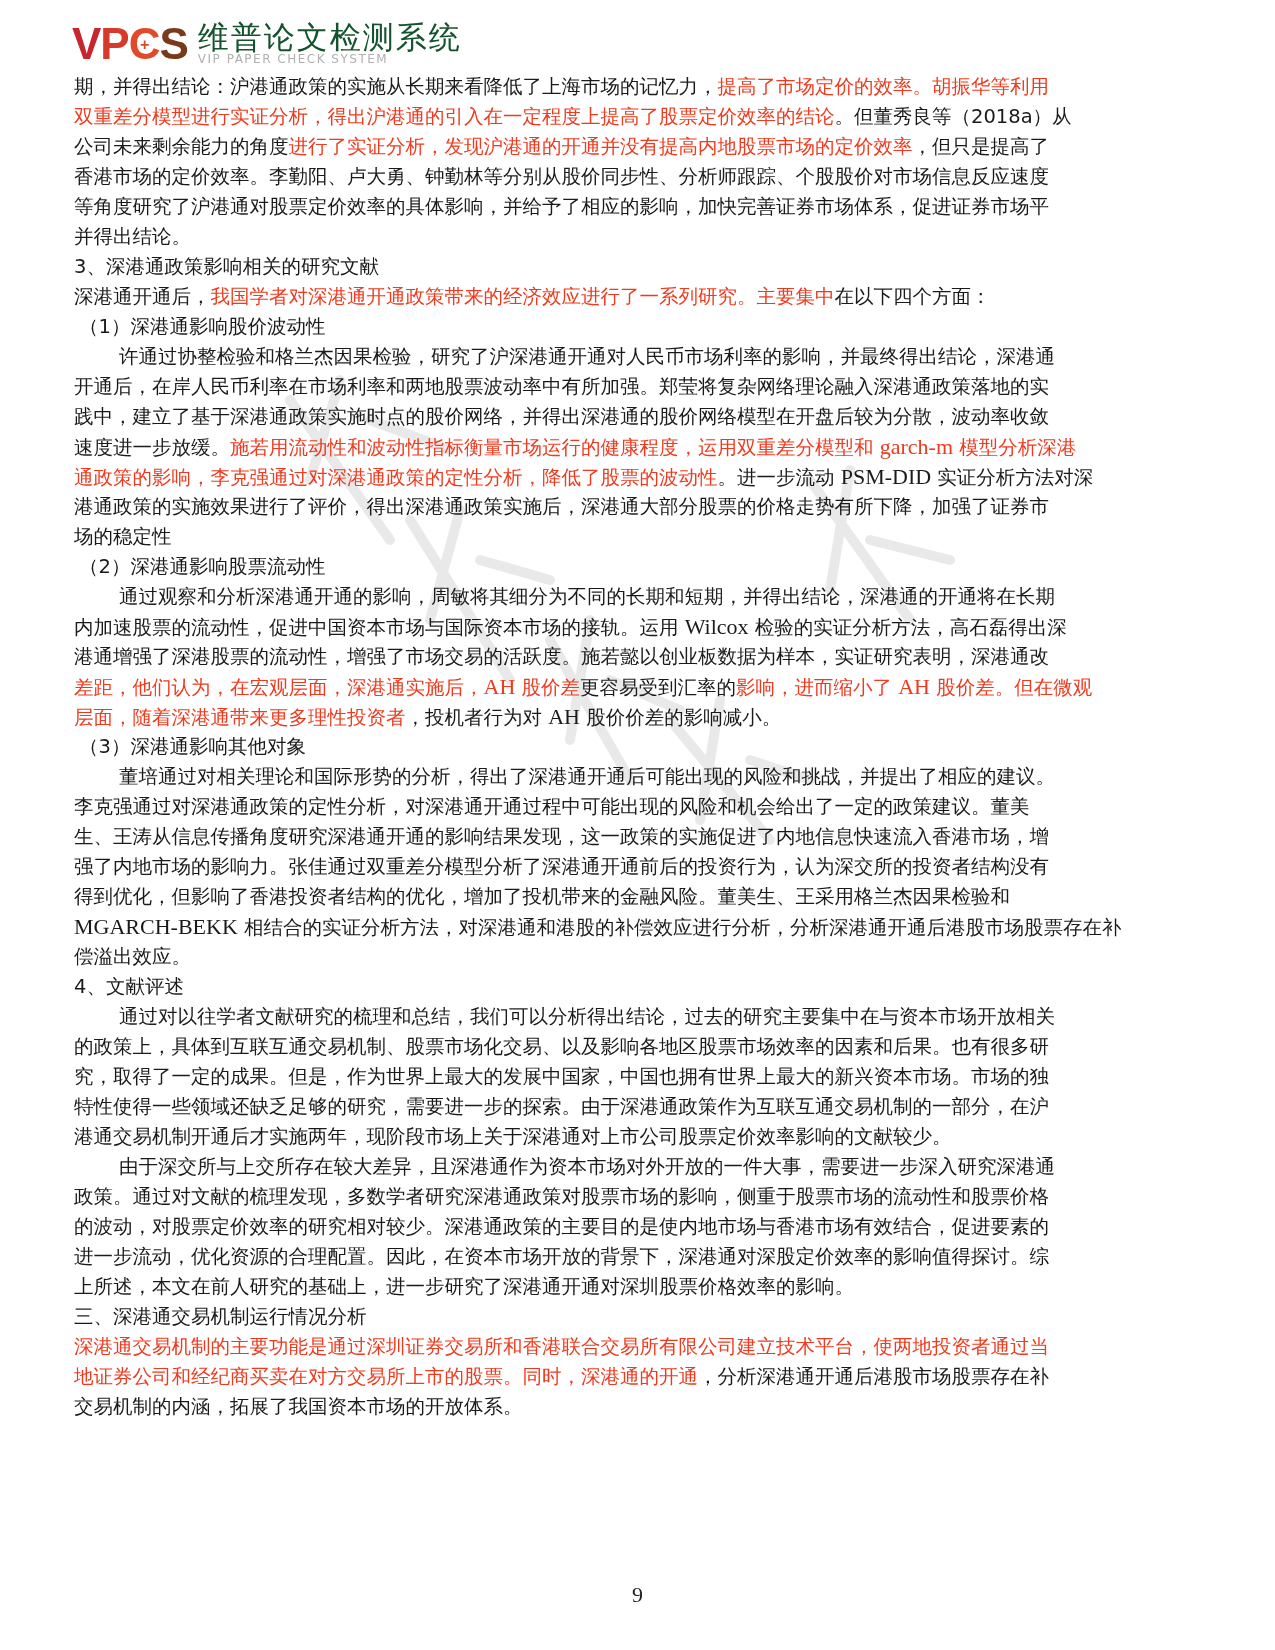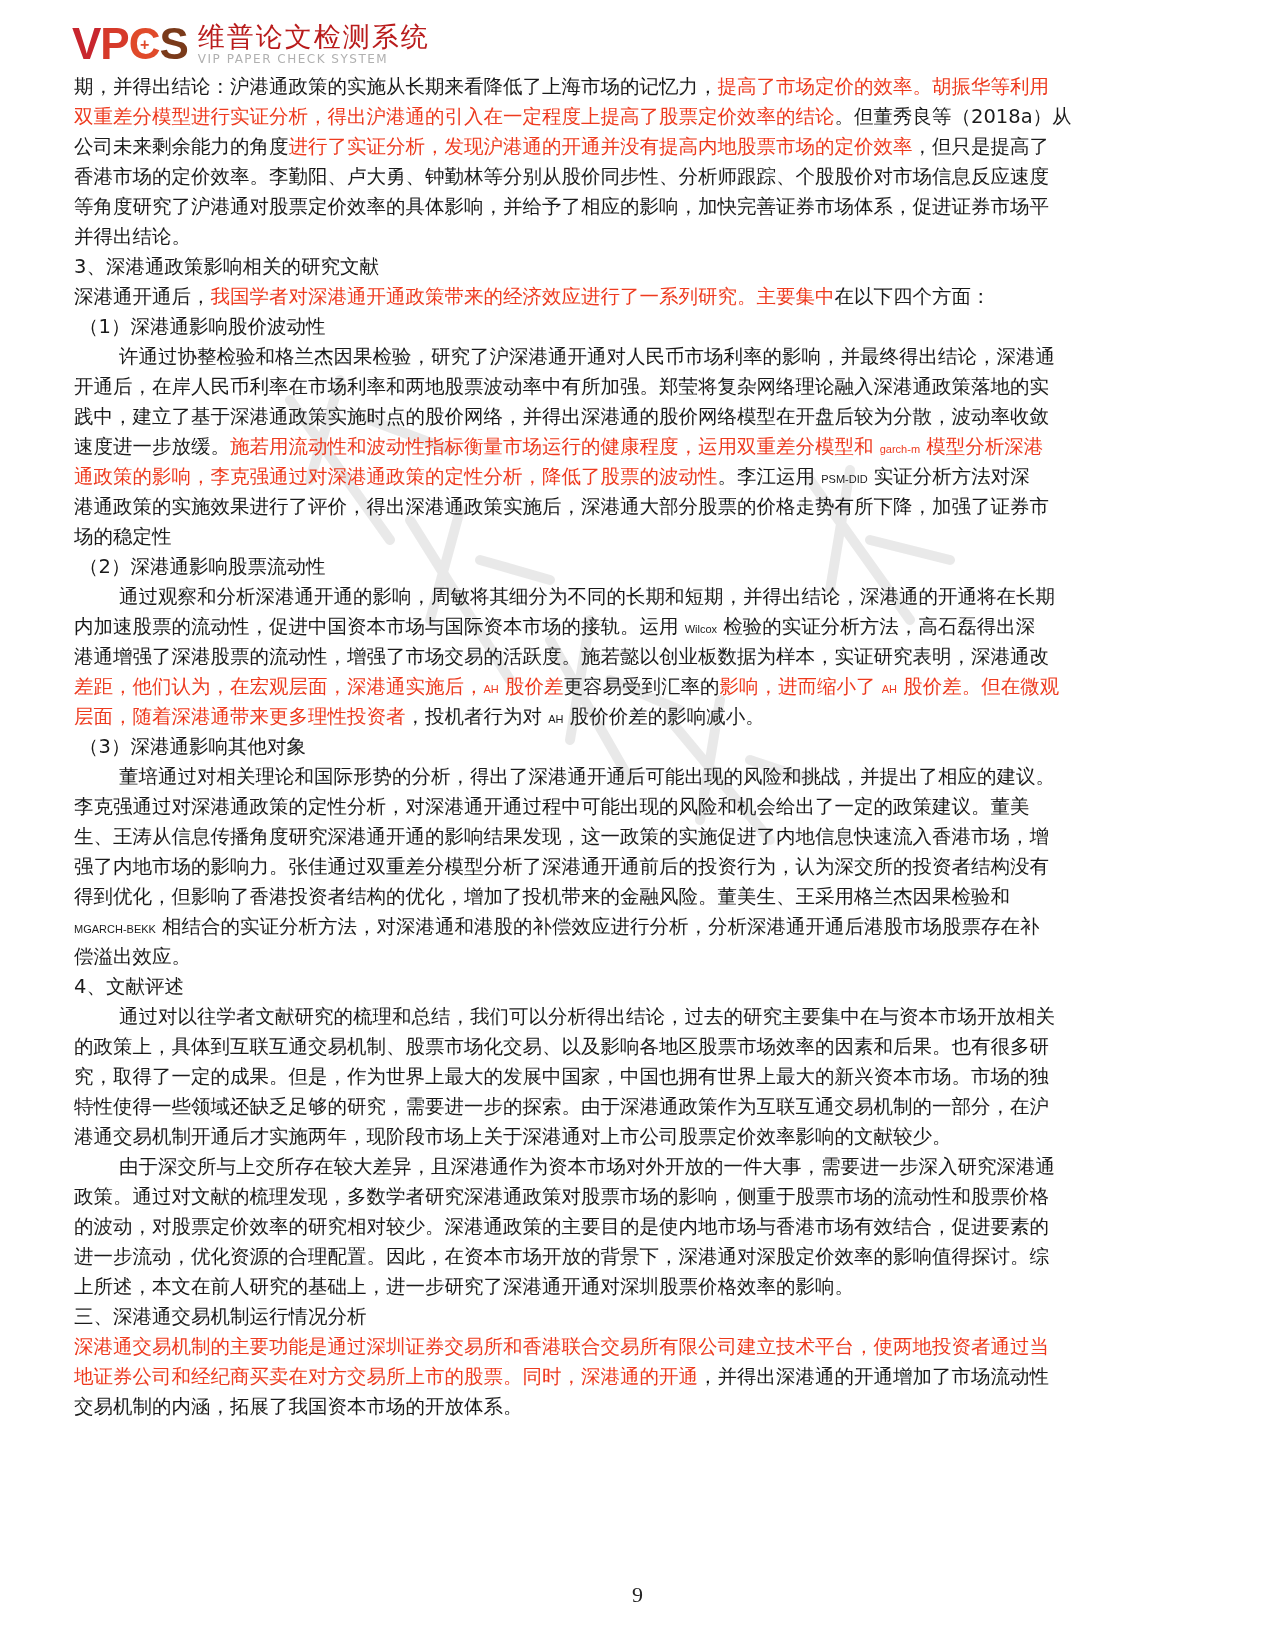--- a/index.html
+++ b/index.html
@@ -23,39 +23,39 @@
   .logo-c {
     position: relative; color: #e04a2a;
   }
   .logo-s { color: #7a3a1a; }
   .logo-plus {
     position: absolute; left: 50%; top: 52%; transform: translate(-50%,-50%);
     font-size: 16px; color: #e04a2a;
   }
   .logo-text { margin-left: 10px; display: flex; flex-direction: column; }
   .logo-cn {
-    font-size: 27px; color: #b91c1c; letter-spacing: 2px; line-height: 30px;
+    font-size: 31px; color: #14532d; letter-spacing: 2px; line-height: 30px;
   }
   .logo-en {
     font-size: 12px; color: #b0b0b0; letter-spacing: 1.5px; line-height: 14px;
   }
 
   .watermark {
     position: absolute; left: 250px; top: 360px; width: 800px; height: 600px;
     pointer-events: none; z-index: 0;
   }
   .content {
     position: absolute; left: 74px; top: 72px; width: 1060px; z-index: 1;
     font-size: 19.5px; line-height: 30px;
   }
   .line { white-space: nowrap; height: 30px; overflow: visible; }
   .indent { padding-left: 45px; }
   .sub { padding-left: 5px; }
   .red { color: #ee3a1e; }
-  .mono { font-family: Liberation Sans, sans-serif; font-size: 11px; }
+  .mono { font-family: Liberation Serif, serif; font-size: 22px; }
   .page-num {
     position: absolute; left: 0; width: 1275px; top: 1582px; text-align: center;
     font-family: "Liberation Serif", serif; font-size: 22px; color: #222;
   }
 </style>
 </head>
 <body>
 
 <div class="logo">
   <div class="logo-mark">
@@ -87,21 +87,21 @@
     <div class="line"><span>香港市场的定价效率。李勤阳、卢大勇、钟勤林等分别从股价同步性、分析师跟踪、个股股价对市场信息反应速度</span></div>
     <div class="line"><span>等角度研究了沪港通对股票定价效率的具体影响，并给予了相应的影响，加快完善证券市场体系，促进证券市场平</span></div>
     <div class="line"><span>并得出结论。</span></div>
     <div class="line"><span>3、深港通政策影响相关的研究文献</span></div>
     <div class="line"><span>深港通开通后，</span><span class="red">我国学者对深港通开通政策带来的经济效应进行了一系列研究。主要集中</span><span>在以下四个方面：</span></div>
     <div class="line sub"><span>（1）深港通影响股价波动性</span></div>
     <div class="line indent"><span>许通过协整检验和格兰杰因果检验，研究了沪深港通开通对人民币市场利率的影响，并最终得出结论，深港通</span></div>
     <div class="line"><span>开通后，在岸人民币利率在市场利率和两地股票波动率中有所加强。郑莹将复杂网络理论融入深港通政策落地的实</span></div>
     <div class="line"><span>践中，建立了基于深港通政策实施时点的股价网络，并得出深港通的股价网络模型在开盘后较为分散，波动率收敛</span></div>
     <div class="line"><span>速度进一步放缓。</span><span class="red">施若用流动性和波动性指标衡量市场运行的健康程度，运用双重差分模型和 </span><span class="red mono">garch-m</span><span class="red"> 模型分析深港</span></div>
-    <div class="line"><span class="red">通政策的影响，李克强通过对深港通政策的定性分析，降低了股票的波动性</span><span>。李江运用 </span><span class="mono">PSM-DID</span><span> 实证分析方法对深</span></div>
+    <div class="line"><span class="red">通政策的影响，李克强通过对深港通政策的定性分析，降低了股票的波动性</span><span>。进一步流动 </span><span class="mono">PSM-DID</span><span> 实证分析方法对深</span></div>
     <div class="line"><span>港通政策的实施效果进行了评价，得出深港通政策实施后，深港通大部分股票的价格走势有所下降，加强了证券市</span></div>
     <div class="line"><span>场的稳定性</span></div>
     <div class="line sub"><span>（2）深港通影响股票流动性</span></div>
     <div class="line indent"><span>通过观察和分析深港通开通的影响，周敏将其细分为不同的长期和短期，并得出结论，深港通的开通将在长期</span></div>
     <div class="line"><span>内加速股票的流动性，促进中国资本市场与国际资本市场的接轨。运用 </span><span class="mono">Wilcox</span><span> 检验的实证分析方法，高石磊得出深</span></div>
     <div class="line"><span>港通增强了深港股票的流动性，增强了市场交易的活跃度。施若懿以创业板数据为样本，实证研究表明，深港通改</span></div>
     <div class="line"><span class="red">差距，他们认为，在宏观层面，深港通实施后，</span><span class="red mono">AH</span><span class="red"> 股价差</span><span>更容易受到汇率的</span><span class="red">影响，进而缩小了 </span><span class="red mono">AH</span><span class="red"> 股价差。但在微观</span></div>
     <div class="line"><span class="red">层面，随着深港通带来更多理性投资者</span><span>，投机者行为对 </span><span class="mono">AH</span><span> 股价价差的影响减小。</span></div>
     <div class="line sub"><span>（3）深港通影响其他对象</span></div>
     <div class="line indent"><span>董培通过对相关理论和国际形势的分析，得出了深港通开通后可能出现的风险和挑战，并提出了相应的建议。</span></div>
@@ -117,17 +117,17 @@
     <div class="line"><span>究，取得了一定的成果。但是，作为世界上最大的发展中国家，中国也拥有世界上最大的新兴资本市场。市场的独</span></div>
     <div class="line"><span>特性使得一些领域还缺乏足够的研究，需要进一步的探索。由于深港通政策作为互联互通交易机制的一部分，在沪</span></div>
     <div class="line"><span>港通交易机制开通后才实施两年，现阶段市场上关于深港通对上市公司股票定价效率影响的文献较少。</span></div>
     <div class="line indent"><span>由于深交所与上交所存在较大差异，且深港通作为资本市场对外开放的一件大事，需要进一步深入研究深港通</span></div>
     <div class="line"><span>政策。通过对文献的梳理发现，多数学者研究深港通政策对股票市场的影响，侧重于股票市场的流动性和股票价格</span></div>
     <div class="line"><span>的波动，对股票定价效率的研究相对较少。深港通政策的主要目的是使内地市场与香港市场有效结合，促进要素的</span></div>
     <div class="line"><span>进一步流动，优化资源的合理配置。因此，在资本市场开放的背景下，深港通对深股定价效率的影响值得探讨。综</span></div>
     <div class="line"><span>上所述，本文在前人研究的基础上，进一步研究了深港通开通对深圳股票价格效率的影响。</span></div>
     <div class="line"><span>三、深港通交易机制运行情况分析</span></div>
     <div class="line"><span class="red">深港通交易机制的主要功能是通过深圳证券交易所和香港联合交易所有限公司建立技术平台，使两地投资者通过当</span></div>
-    <div class="line"><span class="red">地证券公司和经纪商买卖在对方交易所上市的股票。同时，深港通的开通</span><span>，并得出深港通的开通增加了市场流动性</span></div>
+    <div class="line"><span class="red">地证券公司和经纪商买卖在对方交易所上市的股票。同时，深港通的开通</span><span>，分析深港通开通后港股市场股票存在补</span></div>
     <div class="line"><span>交易机制的内涵，拓展了我国资本市场的开放体系。</span></div>
   </div>
 
 <div class="page-num">9</div>
 
 </body></html>

